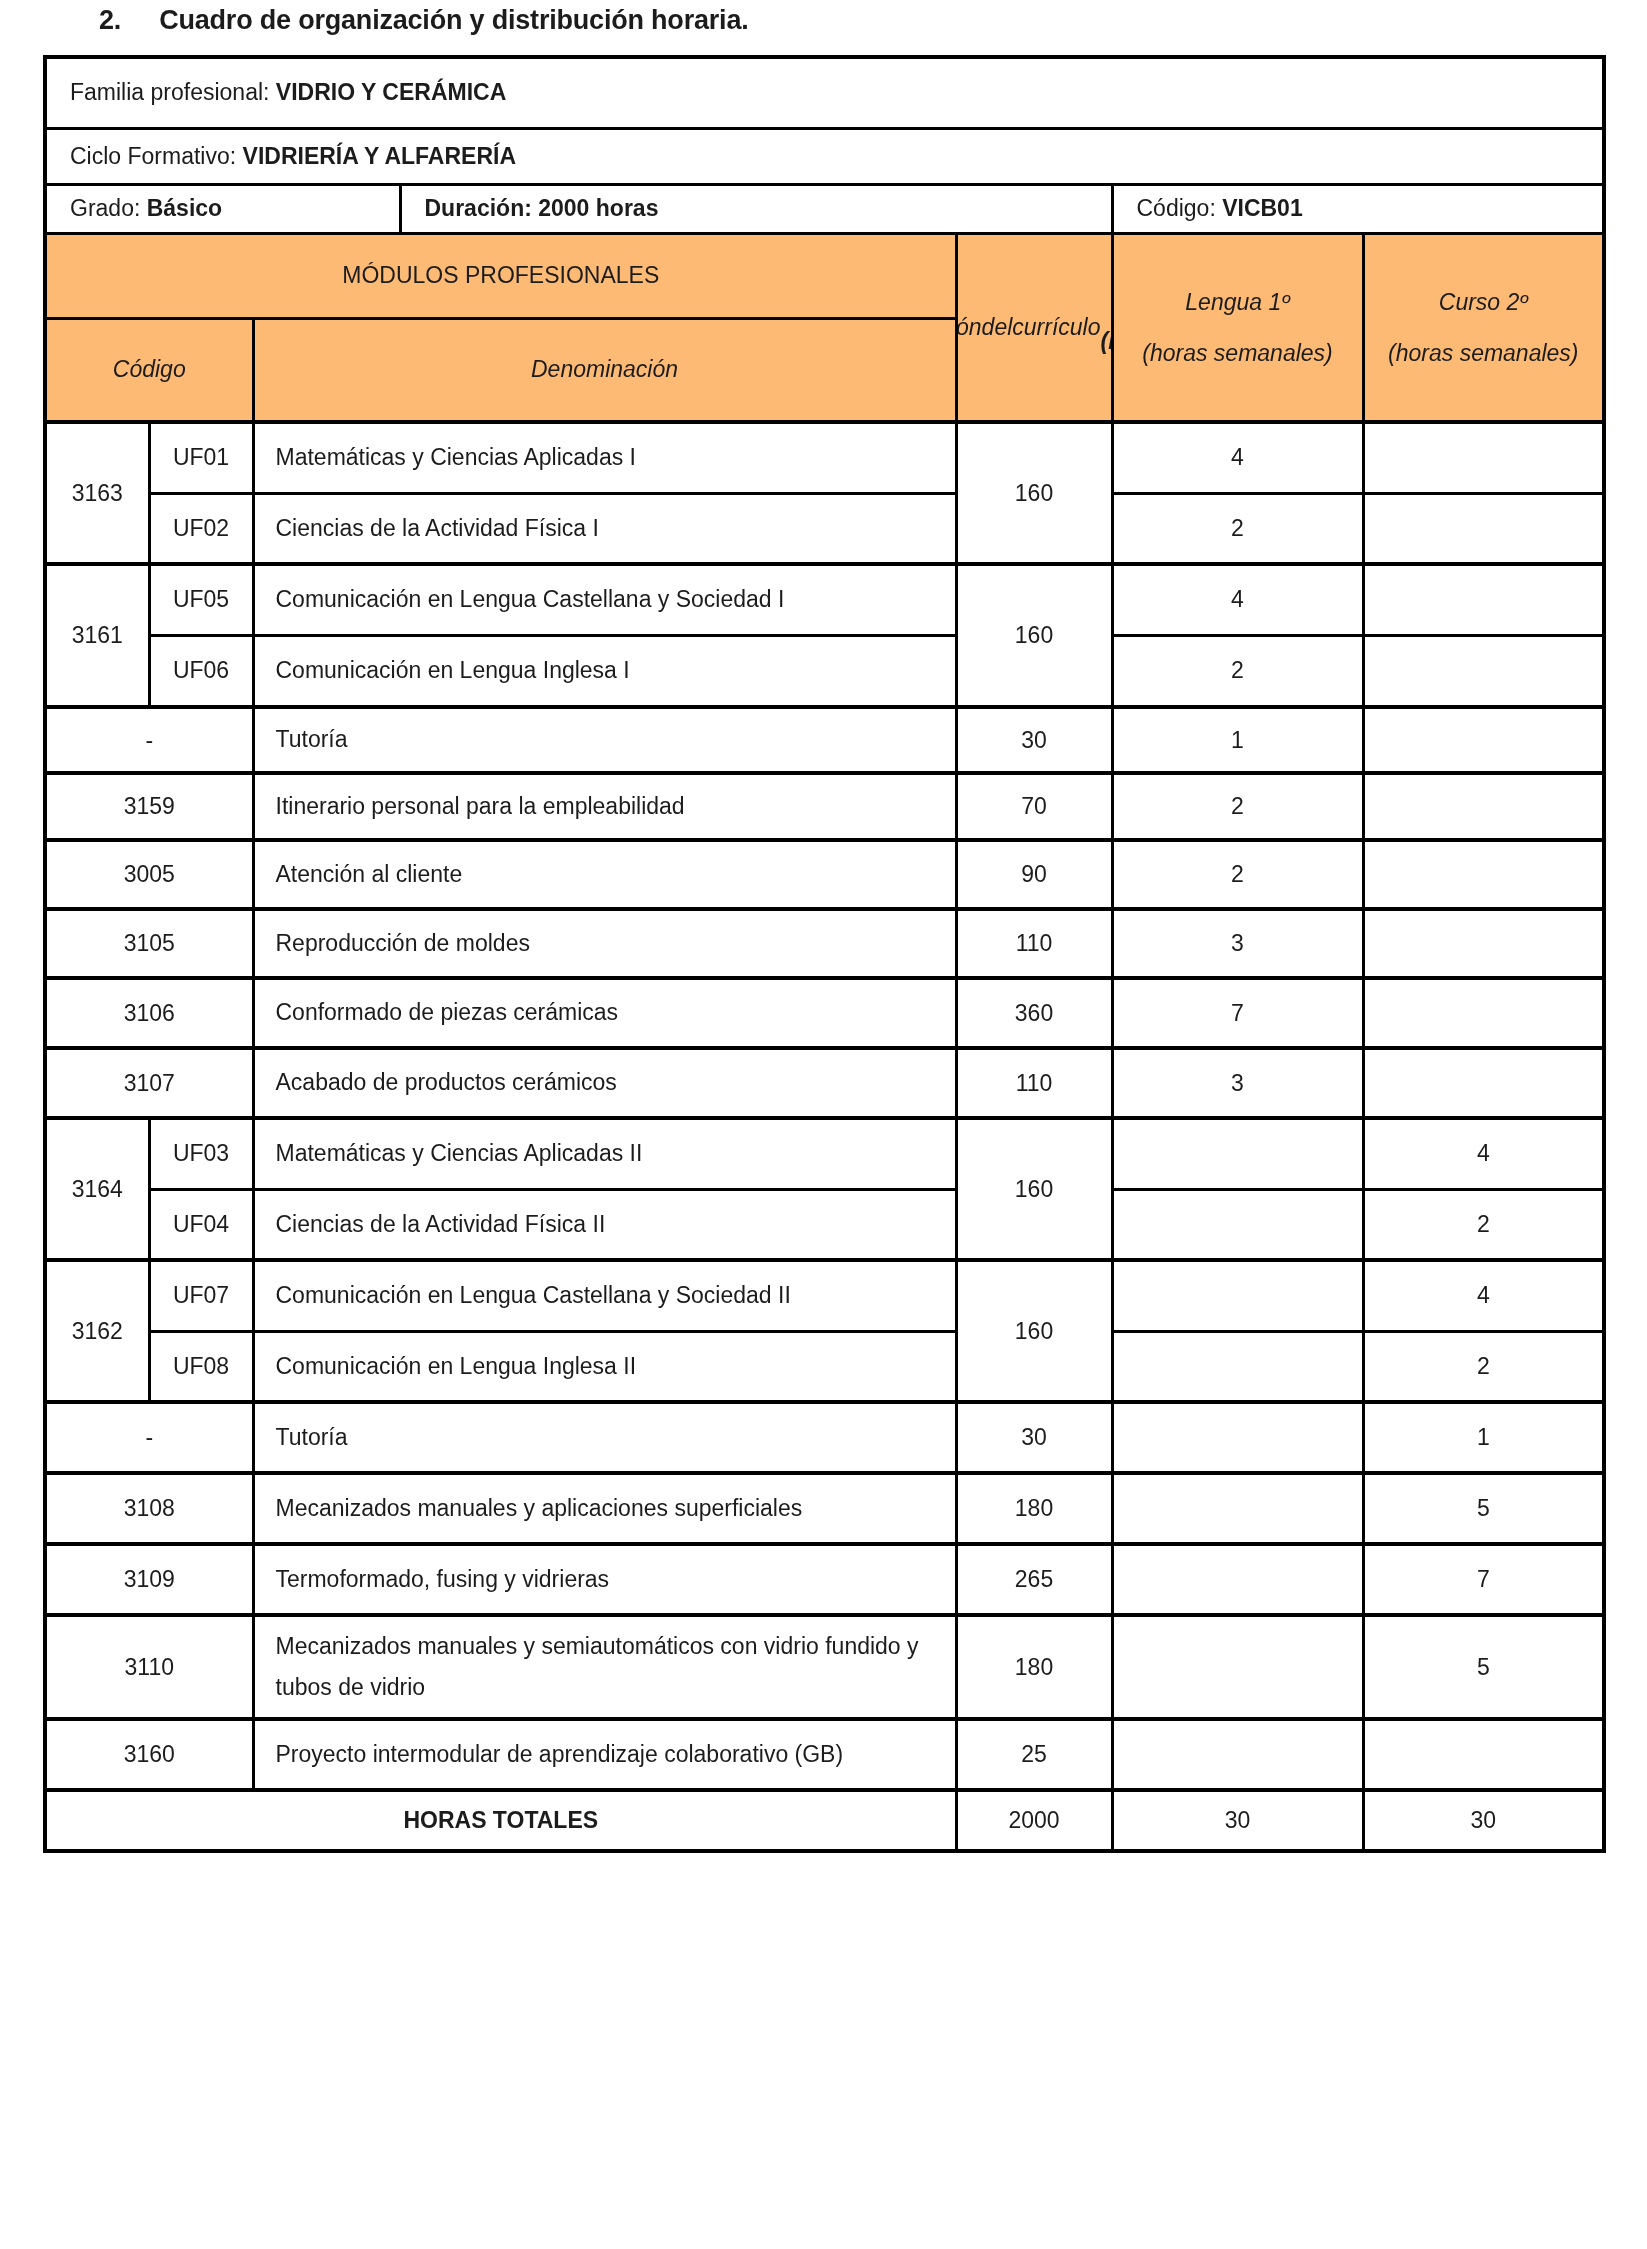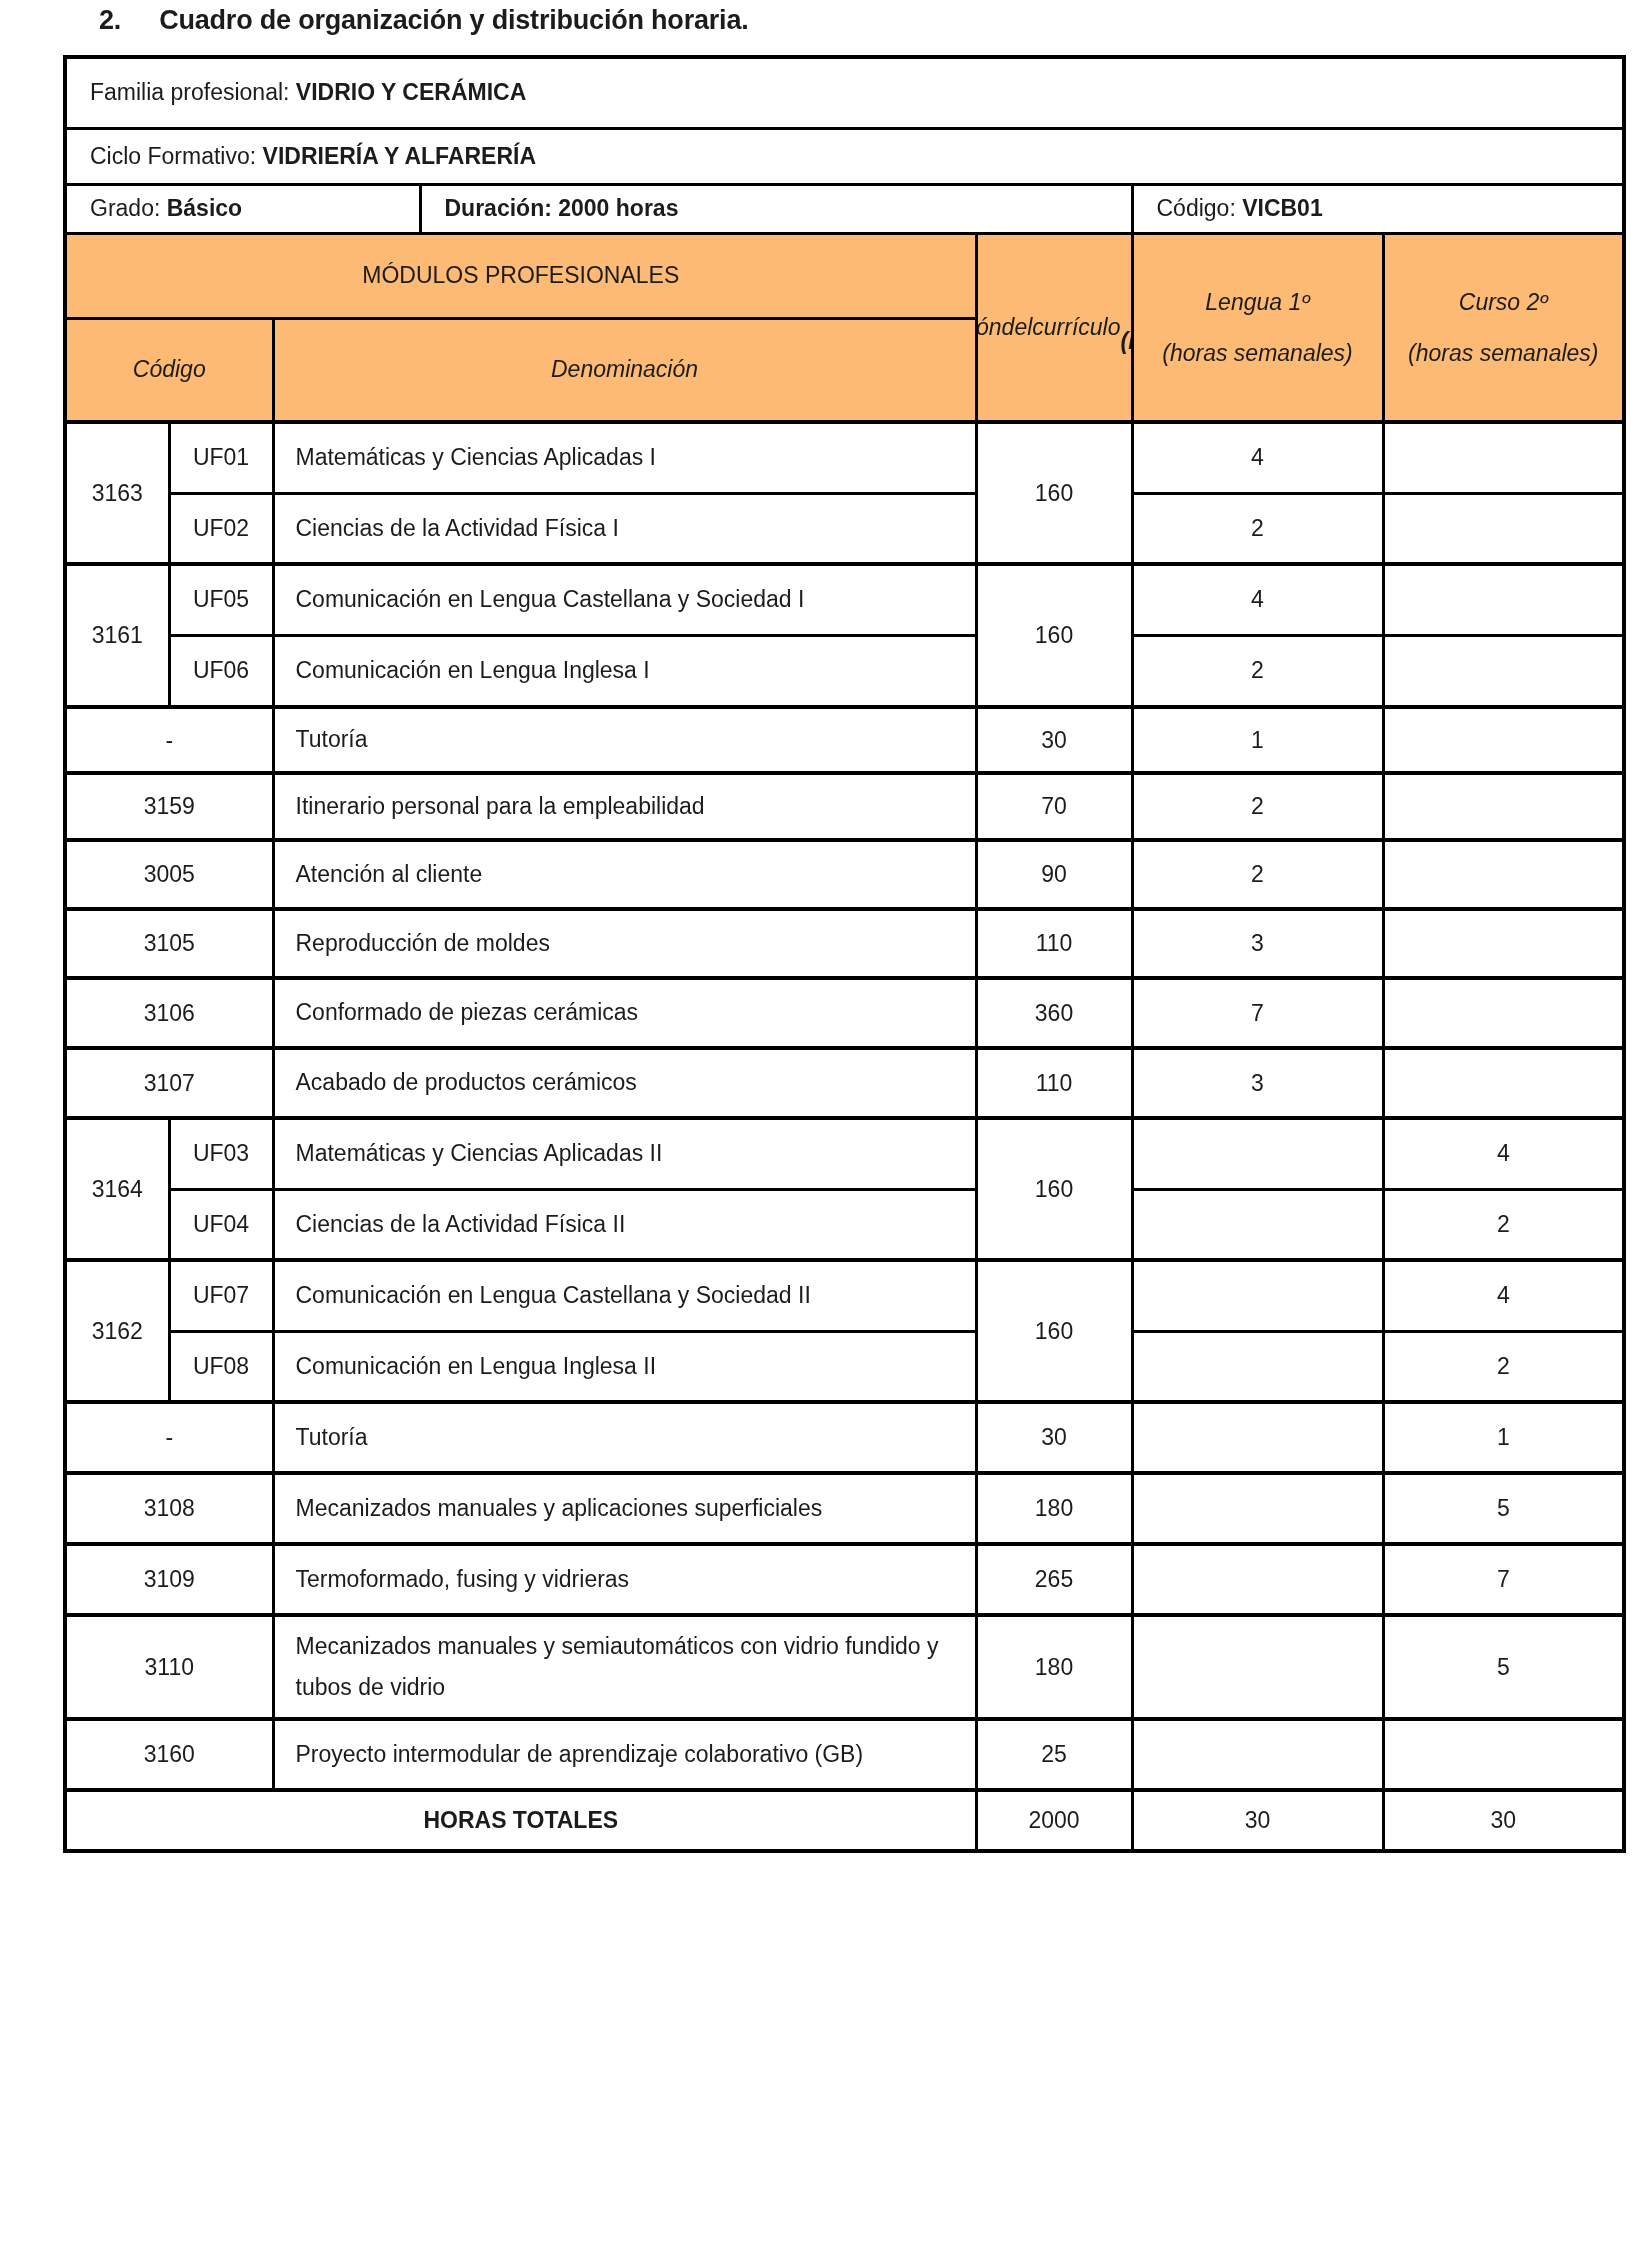--- a/index.html
+++ b/index.html
@@ -10,21 +10,21 @@
     color:#1c1c1c;
     position:relative;
   }
   .doc-title{
     position:absolute;left:99px;top:4.6px;
     font-size:27px;font-weight:bold;letter-spacing:-0.2px;
     white-space:nowrap;
   }
   .doc-title .num{display:inline-block;margin-right:38px;}
   table.main{
-    position:absolute;left:63px;top:55px;
+    position:absolute;left:43px;top:55px;
     width:1560px;
     border-collapse:collapse;table-layout:fixed;
     border:4.6px solid #000000;
     font-size:23px;
   }
   td{
     border:3px solid #000000;
     padding:0;
     vertical-align:middle;
     text-align:center;

